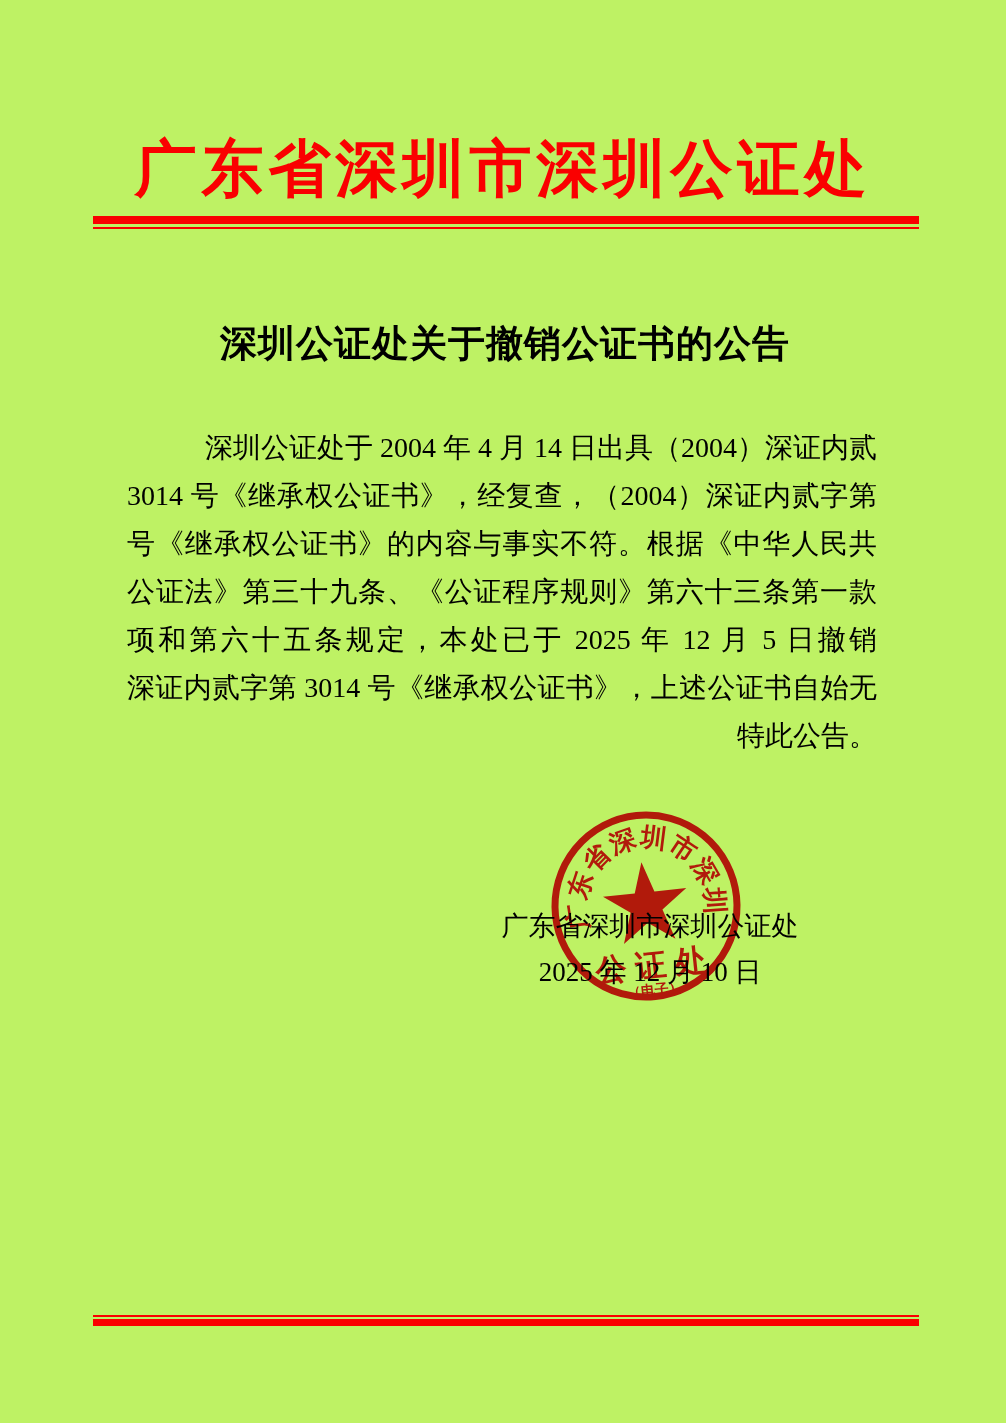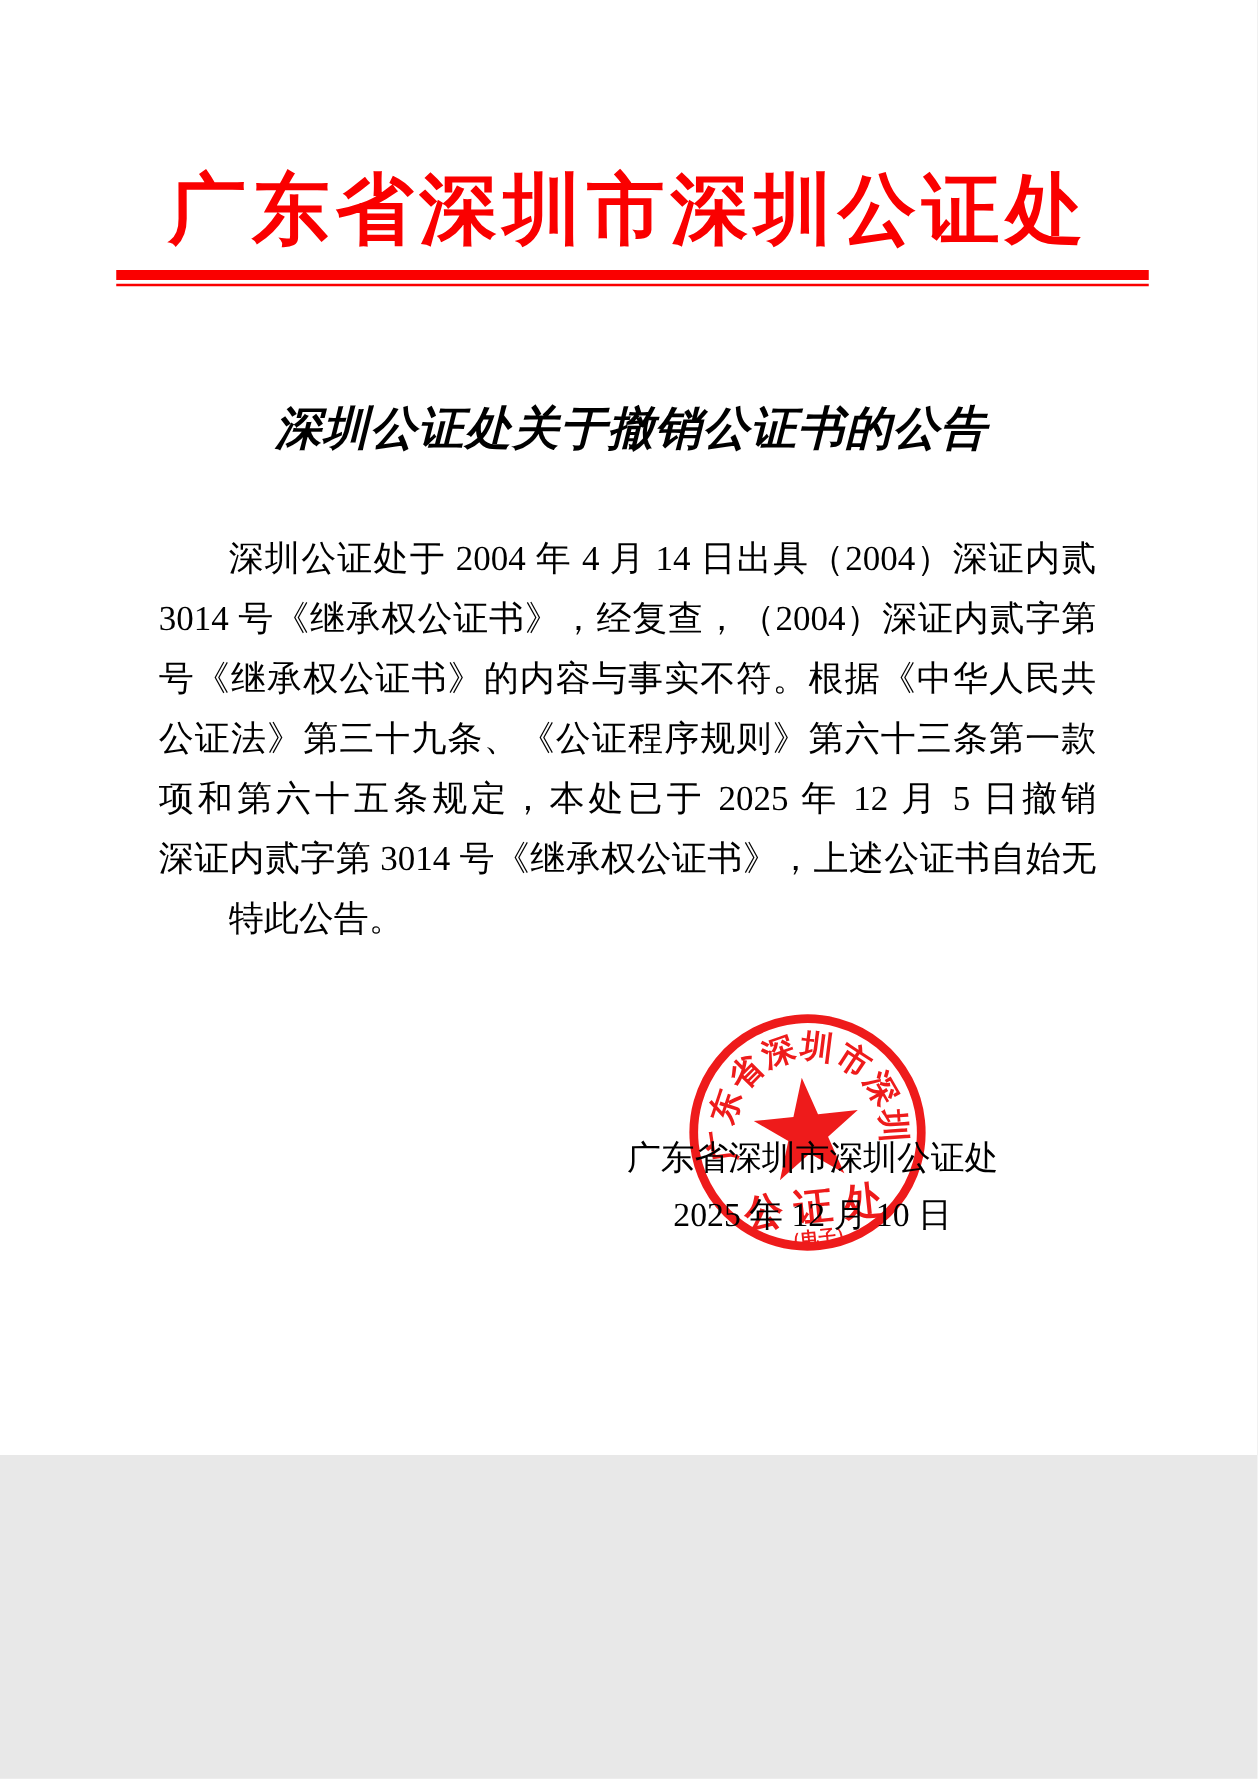--- a/index.html
+++ b/index.html
@@ -1,21 +1,21 @@
 <!DOCTYPE html>
 <html><head>
 <meta charset="utf-8">
 <style>
   html, body { margin: 0; padding: 0; background: #e8e8e8; }
   .page {
     position: relative;
     width: 1006px;
-    height: 1164px;
+    height: 1423px;
     margin: 0 auto;
-    background: #ffffff;
+    background: #bef264;
     overflow: hidden;
     font-family: "Liberation Serif", "DejaVu Serif", serif;
     color: #000000;
   }
   
   .org-header {
     position: absolute;
     top: 138px; left: 0; right: 0;
     text-align: center;
     font-size: 62px;
@@ -39,32 +39,31 @@
   .doc-title {
     position: absolute;
     top: 322px; left: 4px; right: 0;
     margin: 0;
     text-align: center;
     font-size: 37px;
     line-height: 44px;
     font-weight: bold;
     letter-spacing: 1px;
     white-space: nowrap;
-    font-style: italic;
   }
   
   .doc-body {
     position: absolute;
     top: 424px; left: 127px; width: 750px;
     font-size: 28px;
     line-height: 48px;
   }
   .bline { height: 48px; white-space: nowrap; }
   .bline.just { text-align: justify; text-align-last: justify; white-space: normal; overflow: hidden; }
-  .bline.indent { padding-left: 56px; }
+  .bline.indent { padding-left: 56px; text-align: right; }
   .bline.indent.just { padding-left: 0; text-indent: 56px; }
   
   .signature {
     position: absolute;
     top: 903px; left: 497px; width: 306px;
     text-align: center;
     font-size: 27px;
     line-height: 46px;
     white-space: nowrap;
   }

